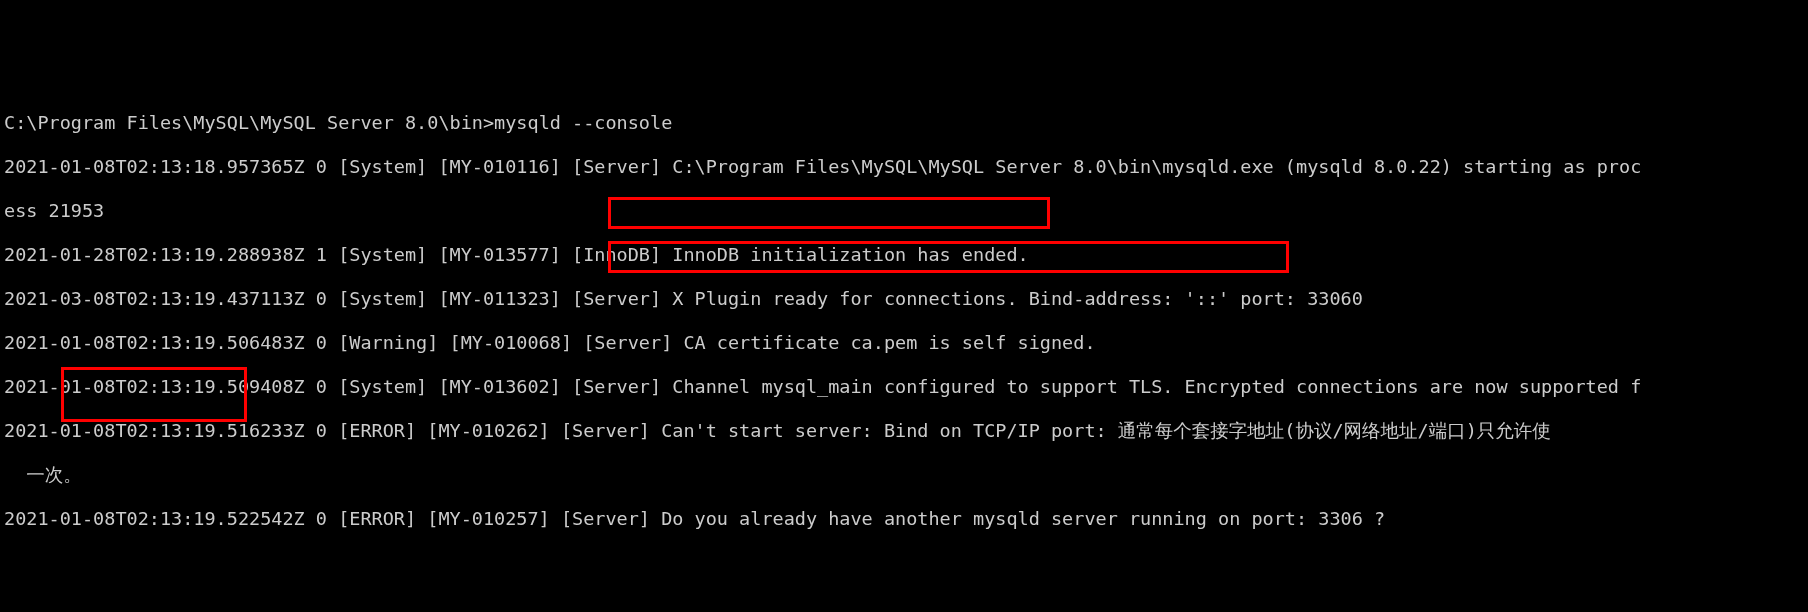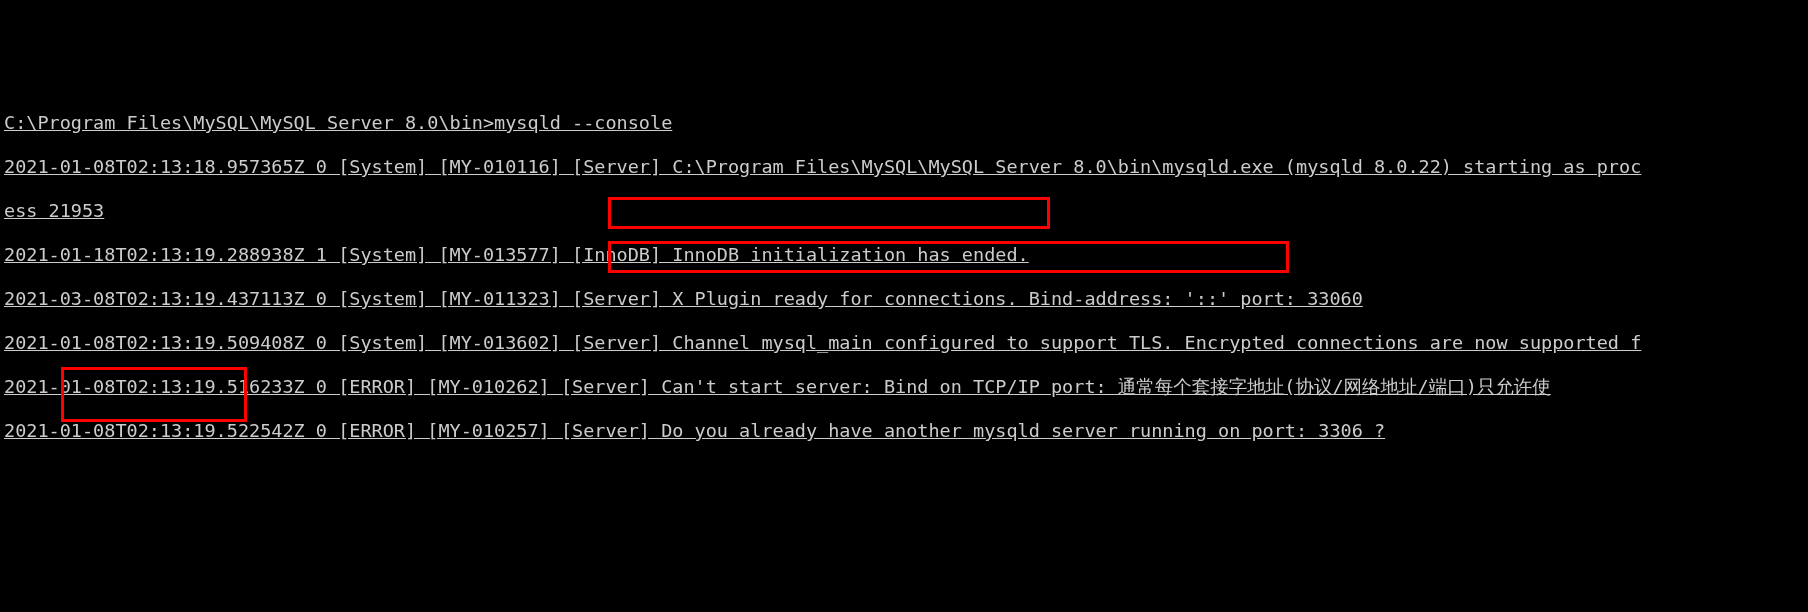--- a/index.html
+++ b/index.html
@@ -19,42 +19,43 @@
       width: 1808px;
       height: 612px;
       overflow: hidden;
       position: relative;
     }
     .terminal {
       position: relative;
     }
     .line {
       display: block;
-      text-decoration: underline;
     }
     .hl {
       position: absolute;
       border: 3px solid #f00;
       background: transparent;
       pointer-events: none;
     }
   </style>
 </head>
 <body>
 
 
 
 <div class="terminal">
 <span class="line"><span>C:\Program Files\MySQL\MySQL Server 8.0\bin&gt;</span><span>mysqld --console</span></span>
 <span class="line">2021-01-08T02:13:18.957365Z 0 [System] [MY-010116] [Server] C:\Program Files\MySQL\MySQL Server 8.0\bin\mysqld.exe (mysqld 8.0.22) starting as proc</span>
 <span class="line">ess 21953</span>
-<span class="line">2021-01-18T02:13:19.288938Z 1 [System] [MY-013577] [InnoDB] InnoDB initialization has ended.</span>
+<span class="line">2021-01-28T02:13:19.288938Z 1 [System] [MY-013577] [InnoDB] InnoDB initialization has ended.</span>
 <span class="line">2021-03-08T02:13:19.437113Z 0 [System] [MY-011323] [Server] X Plugin ready for connections. Bind-address: '::' port: 33060</span>
+<span class="line">2021-01-08T02:13:19.506483Z 0 [Warning] [MY-010068] [Server] CA certificate ca.pem is self signed.</span>
 <span class="line">2021-01-08T02:13:19.509408Z 0 [System] [MY-013602] [Server] Channel mysql_main configured to support TLS. Encrypted connections are now supported f</span>
 <span class="line">2021-01-08T02:13:19.516233Z 0 [ERROR] [MY-010262] [Server] Can't start server: Bind on TCP/IP port: 通常每个套接字地址(协议/网络地址/端口)只允许使</span>
+<span class="line">  一次。</span>
 <span class="line">2021-01-08T02:13:19.522542Z 0 [ERROR] [MY-010257] [Server] Do you already have another mysqld server running on port: 3306 ?</span>
 
 
 
 
 
 
 
 
 

